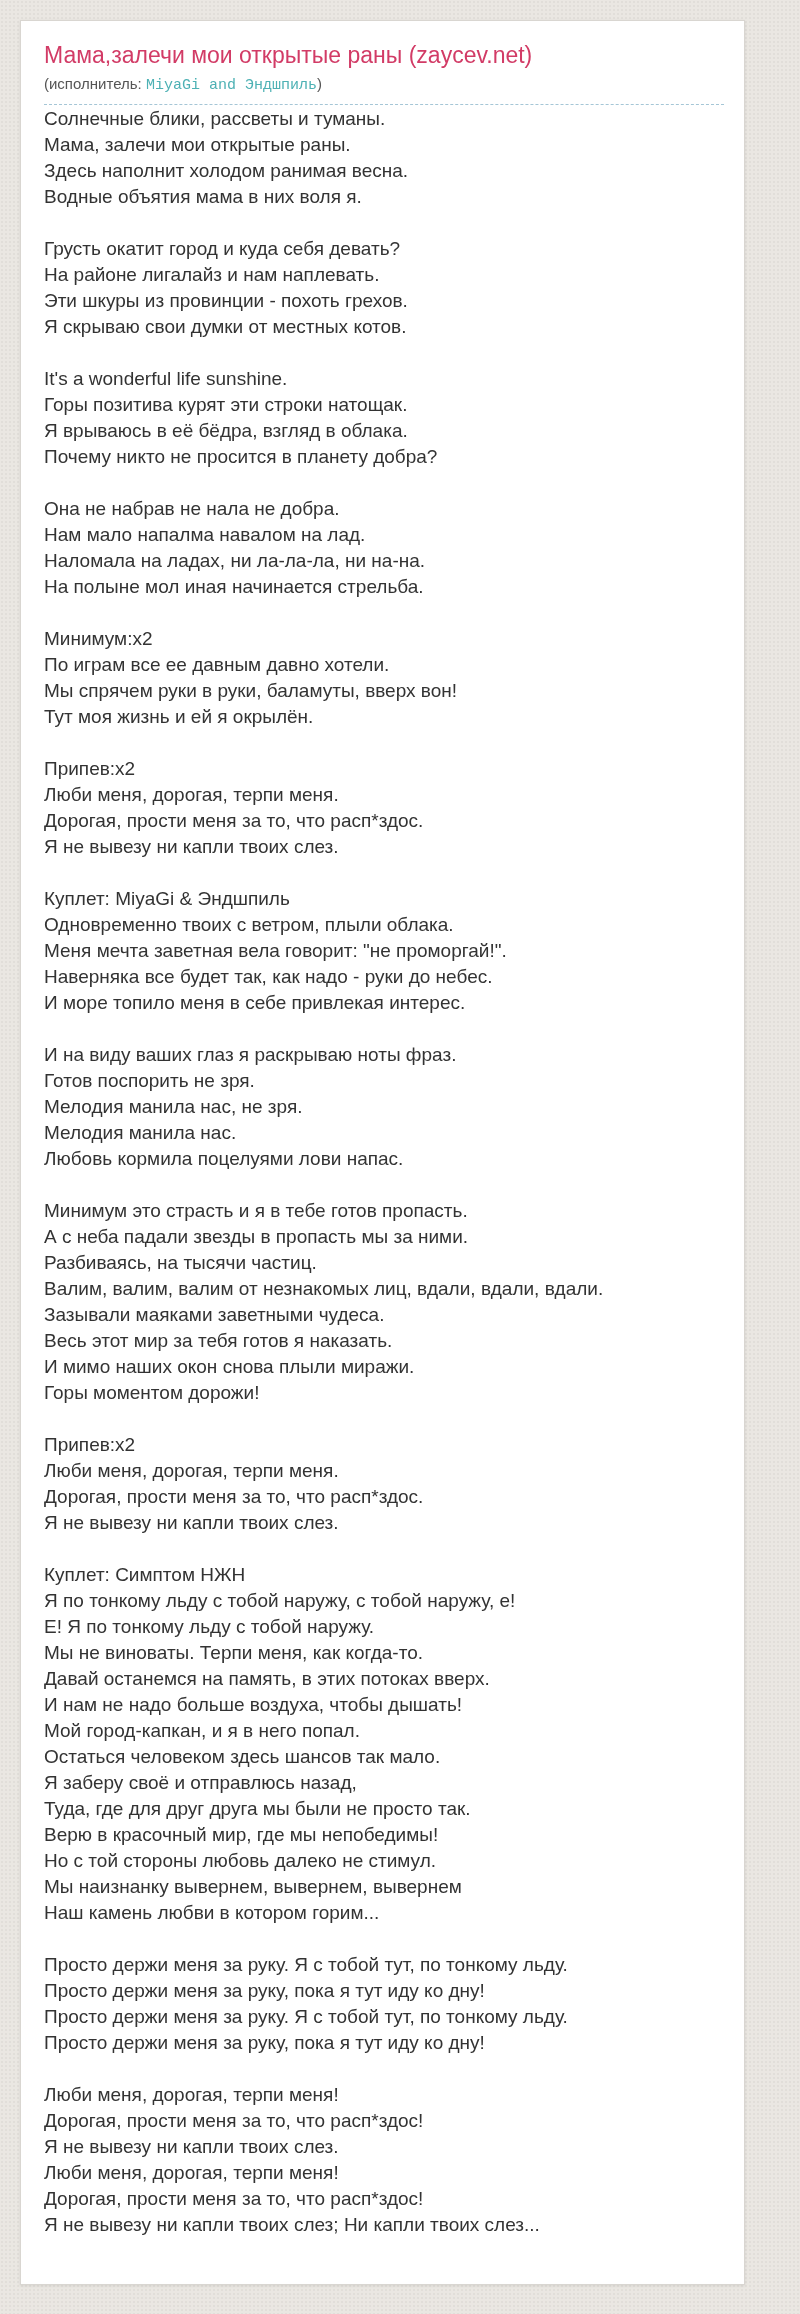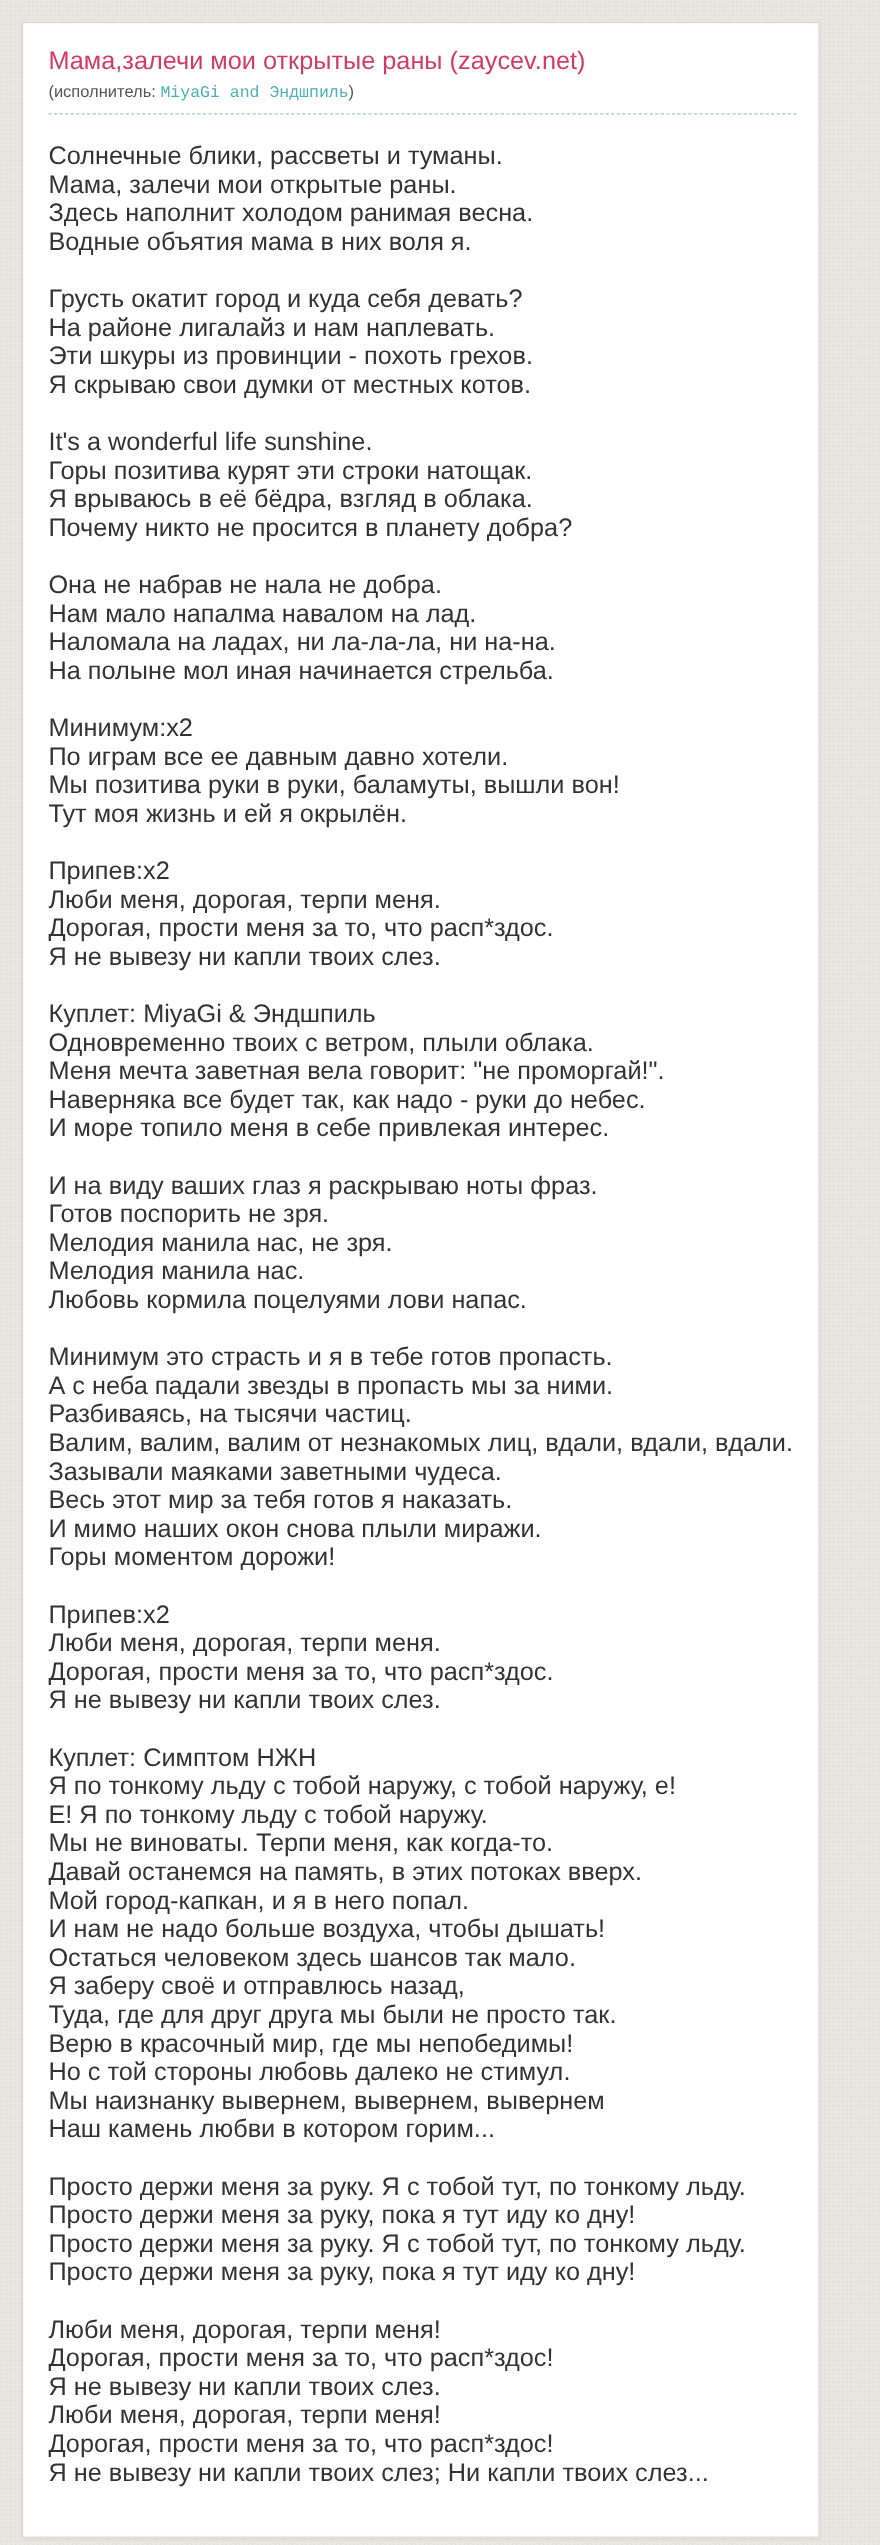--- a/index.html
+++ b/index.html
@@ -45,22 +45,22 @@
     padding-bottom:9px;
     border-bottom:1px dashed var(--divider);
   }
   .artist a{
     color:var(--link);
     text-decoration:none;
     cursor:pointer;
     font-family:Liberation Mono, monospace;
   }
   .lyrics{
-    margin-top:24px;
-    font-size:23px;
+    margin-top:1px;
+    font-size:19px;
     line-height:26px;
     color:var(--body);
   }
   .stanza{margin:0 0 26px 0;}
   .stanza:last-child{margin-bottom:0;}
   .stanza p{margin:0;padding:0;}
 </style>
 </head>
 <body>
 
@@ -92,21 +92,21 @@
       </div>
       <div class="stanza">
         <p>Она не набрав не нала не добра.</p>
         <p>Нам мало напалма навалом на лад.</p>
         <p>Наломала на ладах, ни ла-ла-ла, ни на-на.</p>
         <p>На полыне мол иная начинается стрельба.</p>
       </div>
       <div class="stanza">
         <p>Минимум:x2</p>
         <p>По играм все ее давным давно хотели.</p>
-        <p>Мы позитива руки в руки, баламуты, вышли вон!</p>
+        <p>Мы спрячем руки в руки, баламуты, вверх вон!</p>
         <p>Тут моя жизнь и ей я окрылён.</p>
       </div>
       <div class="stanza">
         <p>Припев:x2</p>
         <p>Люби меня, дорогая, терпи меня.</p>
         <p>Дорогая, прости меня за то, что расп*здос.</p>
         <p>Я не вывезу ни капли твоих слез.</p>
       </div>
       <div class="stanza">
         <p>Куплет: MiyaGi &amp; Эндшпиль</p>
@@ -137,22 +137,22 @@
         <p>Люби меня, дорогая, терпи меня.</p>
         <p>Дорогая, прости меня за то, что расп*здос.</p>
         <p>Я не вывезу ни капли твоих слез.</p>
       </div>
       <div class="stanza">
         <p>Куплет: Симптом НЖН</p>
         <p>Я по тонкому льду с тобой наружу, с тобой наружу, е!</p>
         <p>Е! Я по тонкому льду с тобой наружу.</p>
         <p>Мы не виноваты. Терпи меня, как когда-то.</p>
         <p>Давай останемся на память, в этих потоках вверх.</p>
+        <p>И нам не надо больше воздуха, чтобы дышать!</p>
         <p>Мой город-капкан, и я в него попал.</p>
-        <p>И нам не надо больше воздуха, чтобы дышать!</p>
         <p>Остаться человеком здесь шансов так мало.</p>
         <p>Я заберу своё и отправлюсь назад,</p>
         <p>Туда, где для друг друга мы были не просто так.</p>
         <p>Верю в красочный мир, где мы непобедимы!</p>
         <p>Но с той стороны любовь далеко не стимул.</p>
         <p>Мы наизнанку вывернем, вывернем, вывернем</p>
         <p>Наш камень любви в котором горим...</p>
       </div>
       <div class="stanza">
         <p>Просто держи меня за руку. Я с тобой тут, по тонкому льду.</p>

